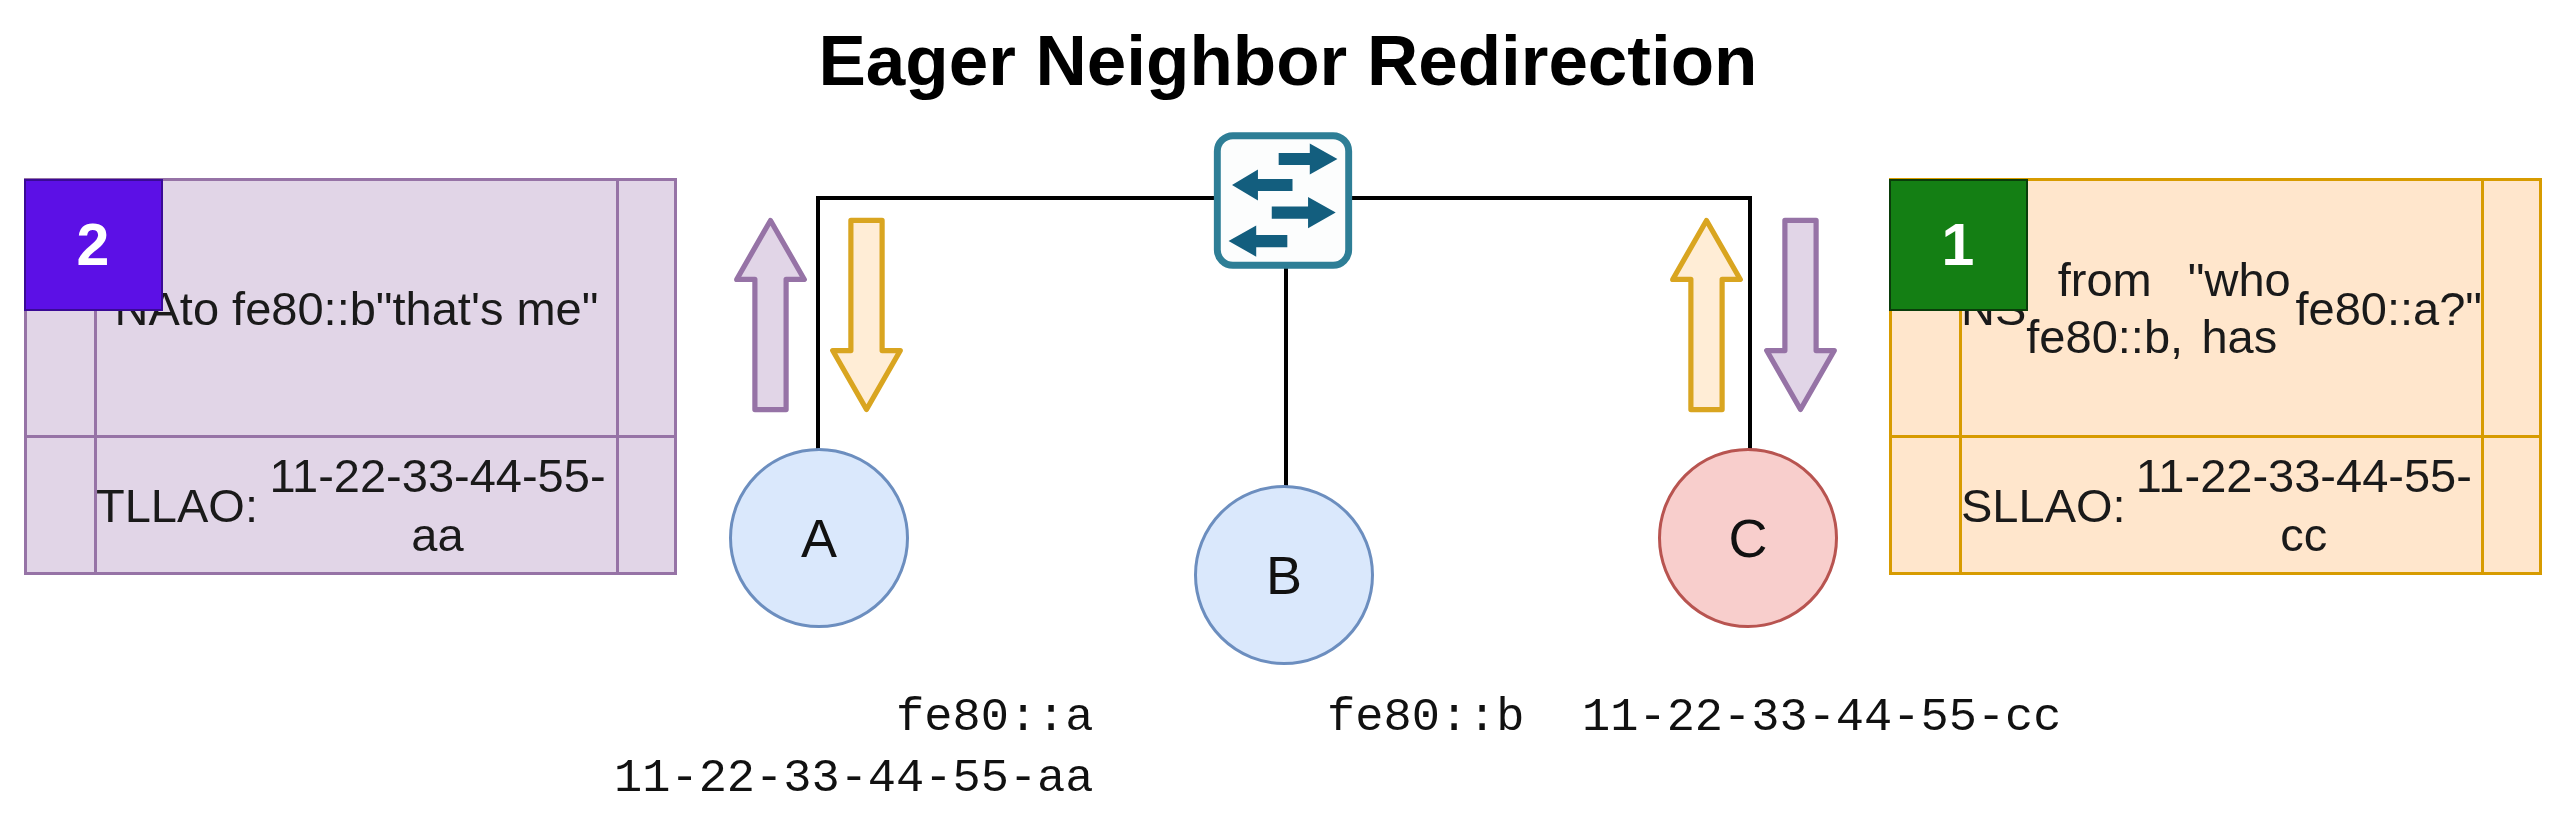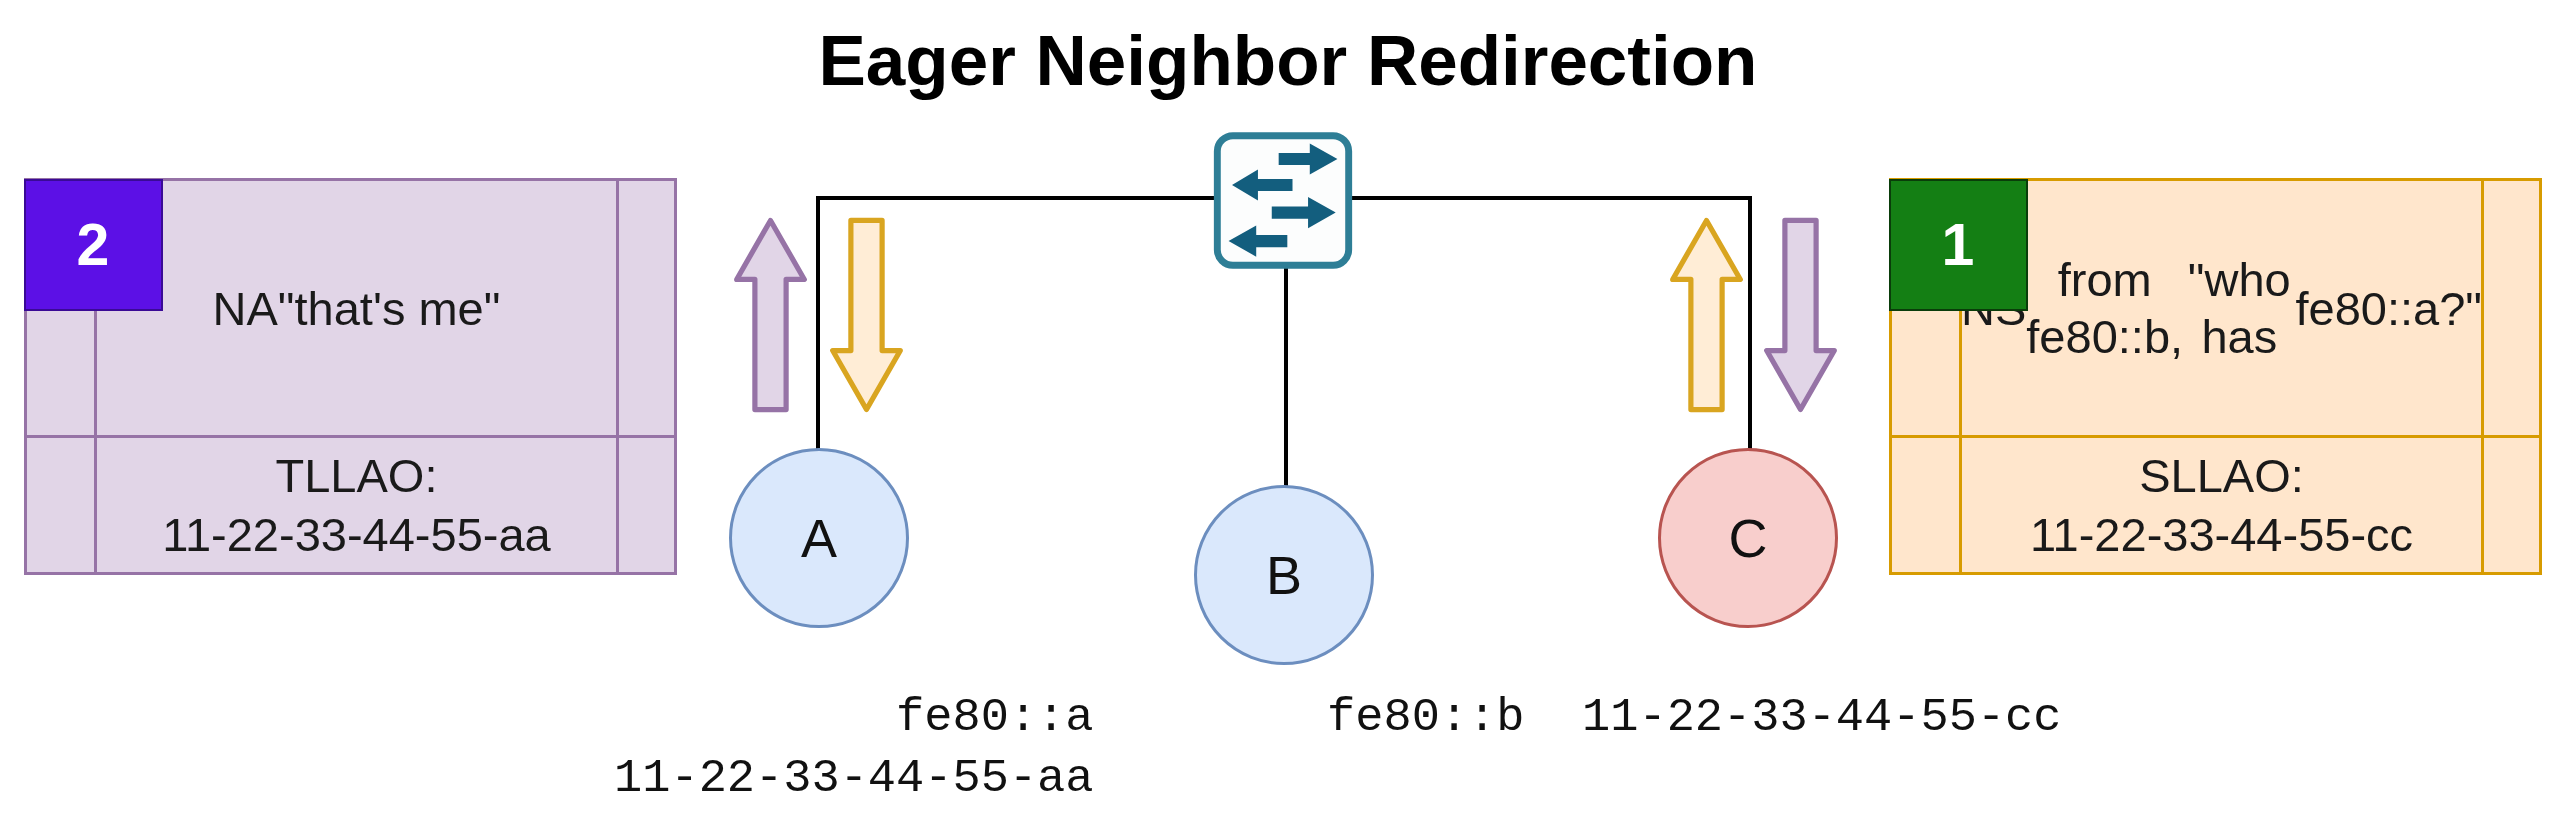--- a/index.html
+++ b/index.html
@@ -56,21 +56,21 @@
   .note-hline{position:absolute;left:0;right:0;top:254px;height:2.6px;}
   .note-left .note-hline{background:#9673A6;}
   .note-right .note-hline{background:#D79B00;}
   .note-main{
     position:absolute;left:69px;right:57px;top:0;height:254px;
     display:flex;flex-direction:row;justify-content:center;align-items:center;
     font-size:47px;line-height:57px;color:#1a1a1a;text-align:center;
   }
   .note-footer{
     position:absolute;left:69px;right:57px;top:257px;bottom:0;
-    display:flex;flex-direction:column;justify-content:center;align-items:center;
+    display:flex;flex-direction:row;justify-content:center;align-items:center;
     font-size:47px;line-height:59px;color:#1a1a1a;text-align:center;
   }
   .step-badge{
     position:absolute;left:-3.5px;top:-1.7px;width:139px;height:132px;box-sizing:border-box;
     display:flex;align-items:center;justify-content:center;
     font-size:59px;font-weight:bold;color:#fff;border:2.6px solid;
   }
   .badge-2{background:#5C10E6;border-color:#3A0A96;}
   .badge-1{background:#147F14;border-color:#0A3D0A;}
 </style>
@@ -136,20 +136,21 @@
 <div class="node-caption caption-c">
   <div>11-22-33-44-55-cc</div>
 </div>
 
 <div class="note-box note-left">
   <div class="note-vline vline-l"></div>
   <div class="note-vline vline-r"></div>
   <div class="note-hline"></div>
   <div class="note-main">
     <div>NA</div>
+    <div>to fe80::b</div>
     <div>"that's me"</div>
   </div>
   <div class="note-footer">
     <div>TLLAO:</div>
     <div>11-22-33-44-55-aa</div>
   </div>
   <div class="step-badge badge-2">2</div>
 </div>
 
 <div class="note-box note-right">

